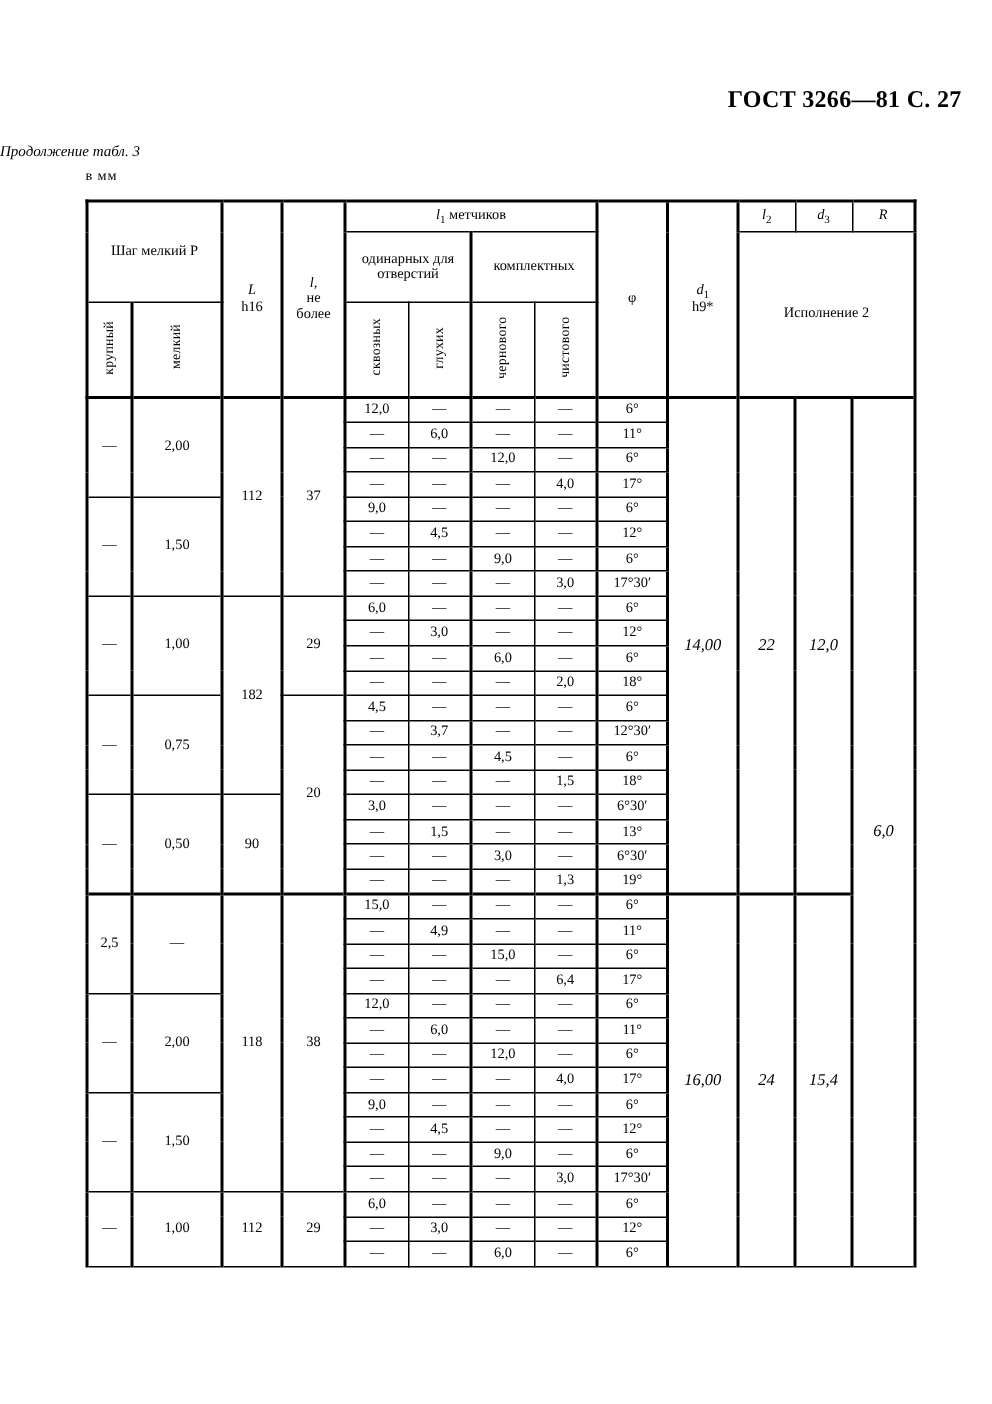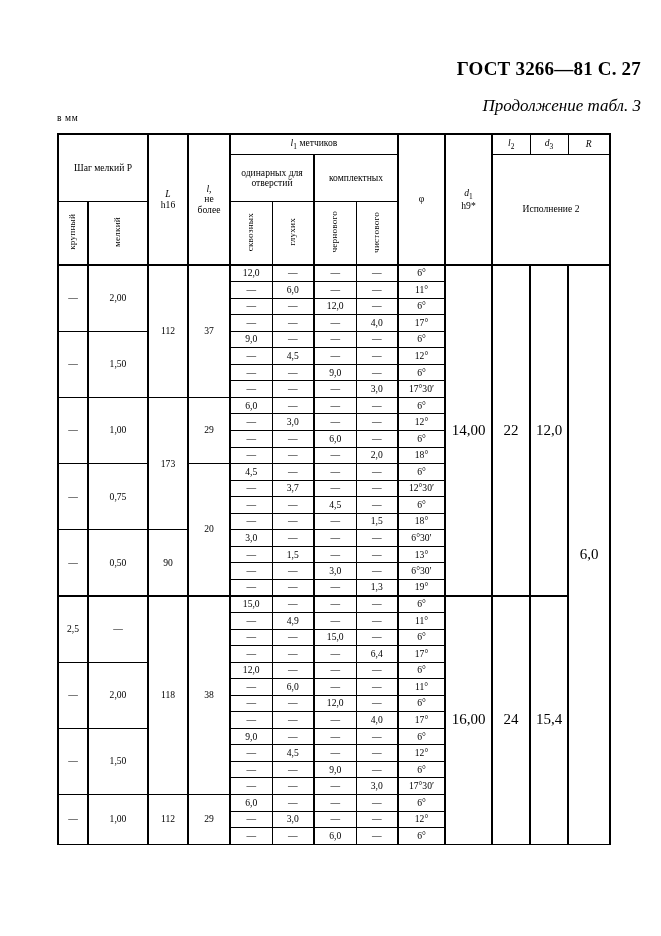--- a/index.html
+++ b/index.html
@@ -11,28 +11,28 @@
     position:relative;
     overflow:hidden;
   }
   .page{position:relative;width:661px;height:936px;}
 
   
   .doc-header{
     position:absolute;left:0;top:58px;width:641px;
     text-align:right;
     font-weight:bold;
-    font-size:19px;
+    font-size:16px;
     letter-spacing:.2px;
   }
   .doc-subheader{
     position:absolute;left:0;top:96px;width:641px;
-    text-align:right;
+    text-align:left;
     font-style:italic;
-    font-size:17px;
+    font-size:10px;
   }
   .units-label{
     position:absolute;left:57px;top:113px;
     font-size:9.5px;
     letter-spacing:.6px;
   }
 
   
   .tbl-wrap{
     position:absolute;left:57px;top:133px;
@@ -61,21 +61,21 @@
     writing-mode:vertical-rl;
     transform:rotate(180deg);
     white-space:nowrap;
     font-size:9.2px;
     letter-spacing:.2px;
   }
   .ital{font-style:italic;}
   .sub{font-size:7.4px;vertical-align:sub;}
   .row-d{height:16.55px;}
   .deg{font-size:9.6px;white-space:nowrap;}
-  .big-cell{font-size:15px;}
+  .big-cell{font-size:11px;font-style:italic;}
 </style>
 </head>
 <body>
 
 <div class="page">
 
   <div class="doc-header">ГОСТ 3266—81 С. 27</div>
 
   <div class="doc-subheader">Продолжение табл. 3</div>
 
@@ -185,21 +185,21 @@
           <tr class="row-d">
             <td class="">—</td>
             <td class="">—</td>
             <td class="hv-l">—</td>
             <td class="">3,0</td>
             <td class="hv-l hv-r"><span class="deg">17°30′</span></td>
           </tr>
           <tr class="row-d">
             <td rowspan="4" class="hv-l">—</td>
             <td rowspan="4" class="hv-l hv-r">1,00</td>
-            <td rowspan="8" class="hv-r">173</td>
+            <td rowspan="8" class="hv-r">182</td>
             <td rowspan="4" class="hv-r">29</td>
             <td class="">6,0</td>
             <td class="">—</td>
             <td class="hv-l">—</td>
             <td class="">—</td>
             <td class="hv-l hv-r"><span class="deg">6°</span></td>
           </tr>
           <tr class="row-d">
             <td class="">—</td>
             <td class="">3,0</td>

